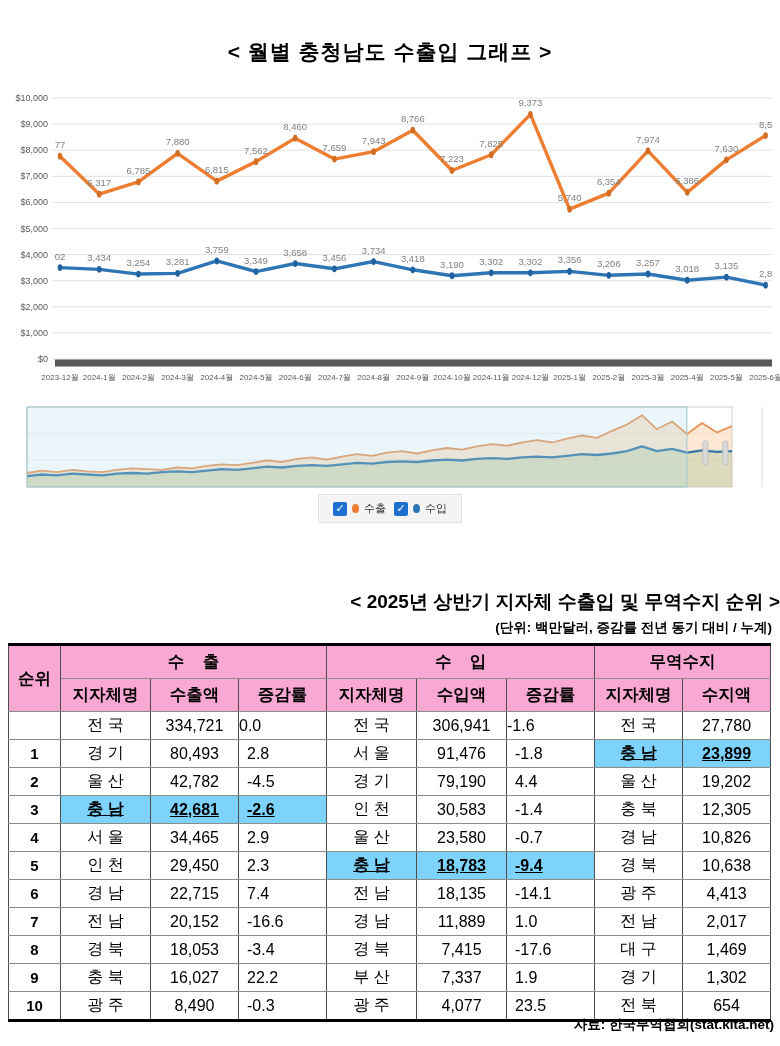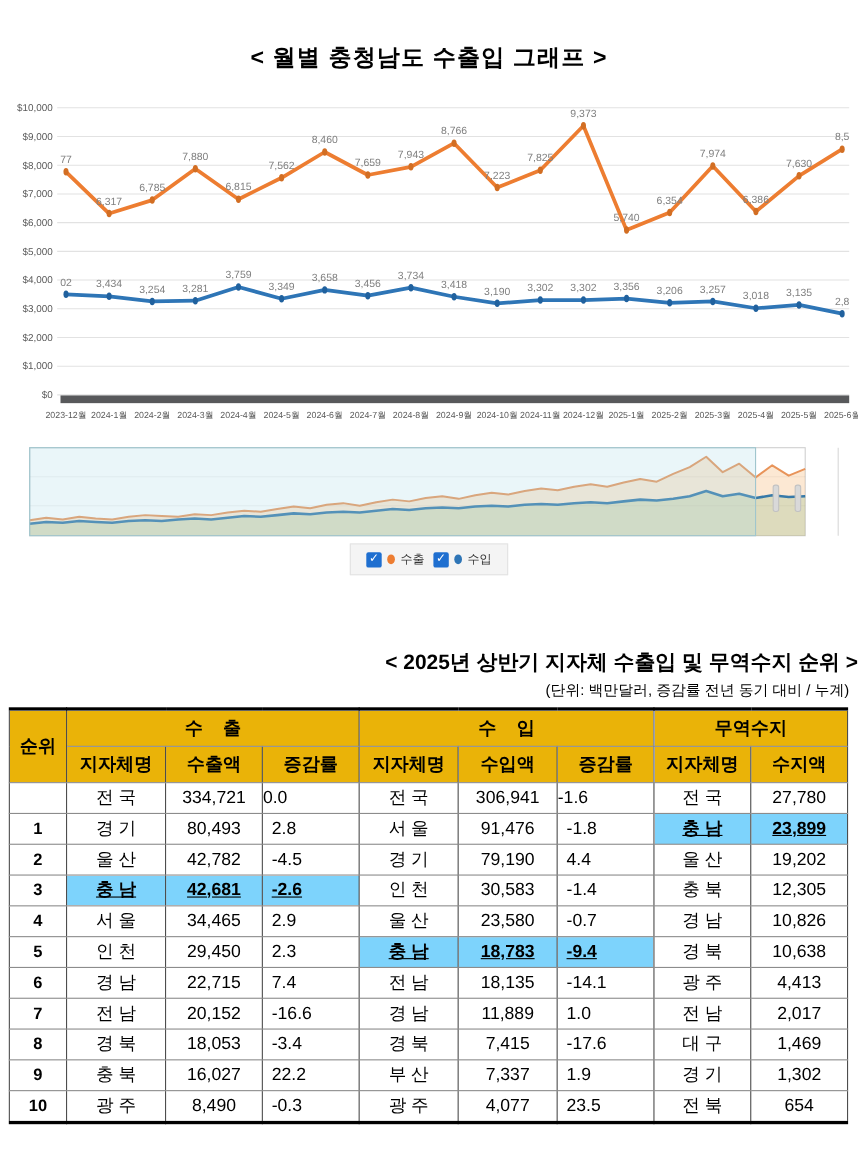--- a/index.html
+++ b/index.html
@@ -13,27 +13,27 @@
   .legend{position:absolute;top:494px;left:0;width:780px;display:flex;justify-content:center;}
   .legend-box{display:flex;align-items:center;gap:8px;background:#f4f4f4;border:1px solid #e3e3e3;
         padding:6px 14px;}
   .legend-item{display:flex;align-items:center;gap:5px;}
   .cbx{width:14px;height:14px;background:#1f6fd0;border-radius:2px;color:#fff;font-size:11px;
         font-weight:bold;display:flex;align-items:center;justify-content:center;line-height:1;cursor:pointer;}
   .dot{width:7px;height:9px;border-radius:50%;}
   .legend-label{font-size:11px;color:#333;}
   .table-title{position:absolute;top:589px;left:0;width:780px;text-align:right;
         font-size:19px;font-weight:bold;}
-  .unit-note{position:absolute;top:619px;right:8px;font-size:13.5px;font-weight:normal;}
+  .unit-note{position:absolute;top:619px;right:8px;font-size:13.5px;font-weight:bold;}
   .rank-table{position:absolute;top:643px;left:8px;width:762px;border-collapse:collapse;
         table-layout:fixed;font-size:16px;}
   .rank-table th,.rank-table td{border-left:1px solid #4d4d4d;border-right:1px solid #4d4d4d;
         border-top:1px solid #8c8c8c;border-bottom:1px solid #8c8c8c;
         text-align:center;padding:0;height:27px;overflow:hidden;white-space:nowrap;}
-  .rank-table th{background:#eab308;font-weight:bold;font-size:16.5px;height:32px;}
+  .rank-table th{background:#f9a8d4;font-weight:bold;font-size:16.5px;height:32px;}
   .rank-table{border-top:3px solid #000;border-bottom:3px solid #000;}
   .rank-table .rate{text-align:left;padding-left:8px;}
   .rank-table .rate.center{text-align:left;padding-left:0;}
   .rank-table .rank-cell{font-weight:bold;font-size:15px;}
   .rank-table td.hl{background:#7dd3fc;font-weight:bold;text-decoration:underline;}
   .source-note{position:absolute;top:1016px;right:6px;font-size:13.5px;font-weight:bold;}
 </style>
 </head>
 <body>
 
@@ -344,13 +344,14 @@
           <td class="rate">-0.3</td>
           <td>광 주</td>
           <td>4,077</td>
           <td class="rate">23.5</td>
           <td>전 북</td>
           <td>654</td>
         </tr>
       </tbody>
     </table>
 
+  <div class="source-note">자료: 한국무역협회(stat.kita.net)</div>
 </div>
 
 </body></html>

